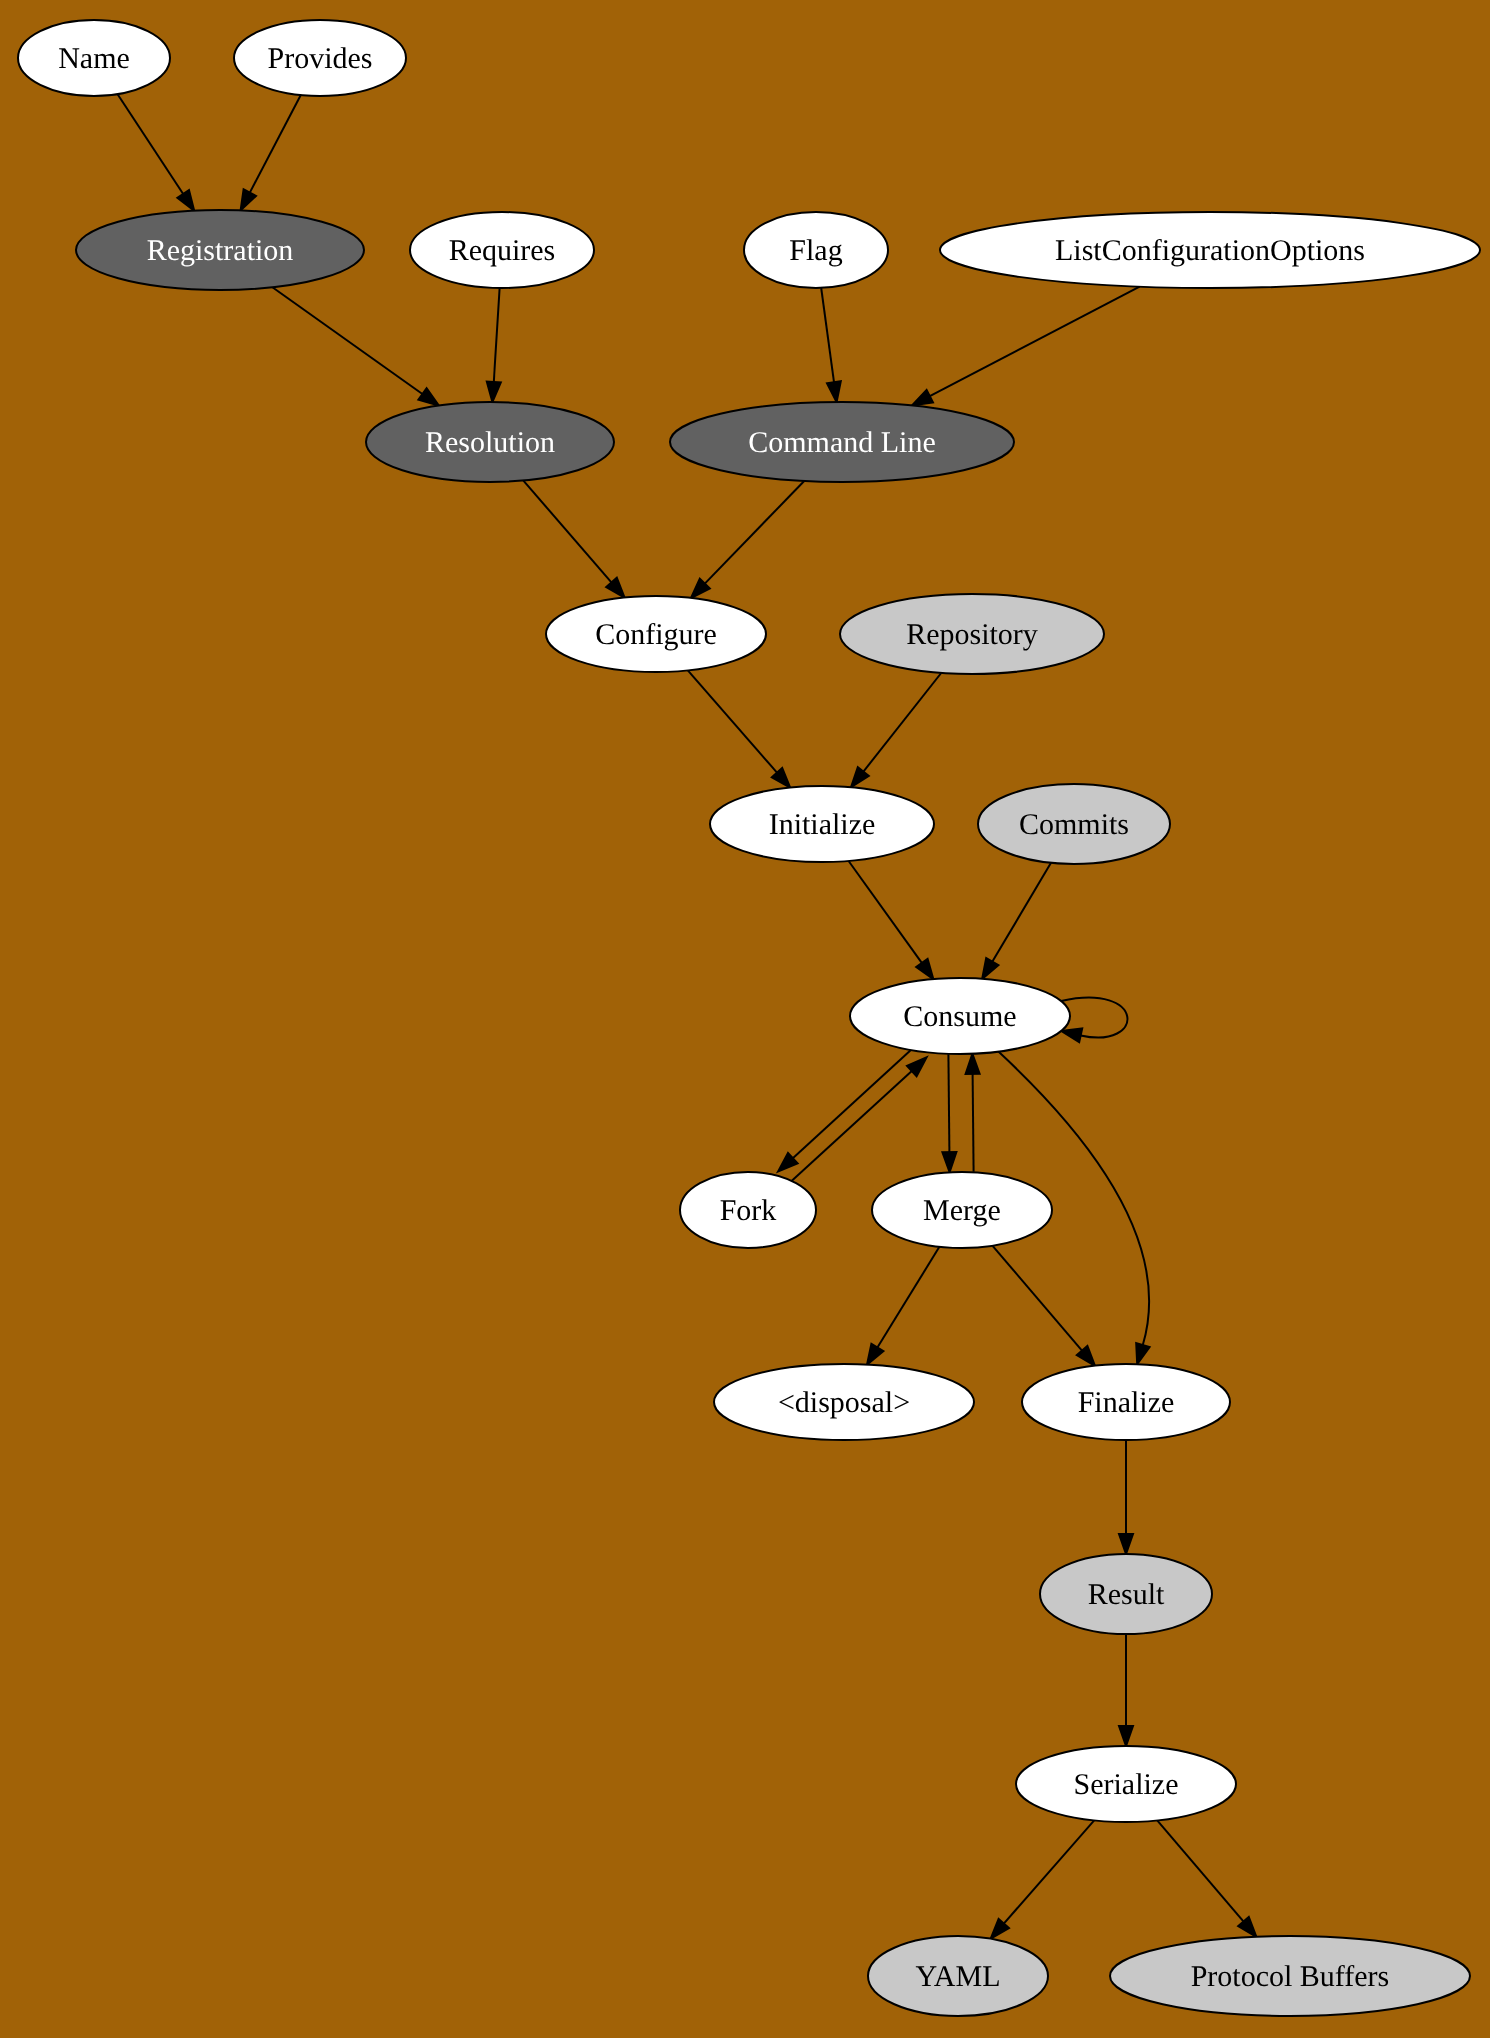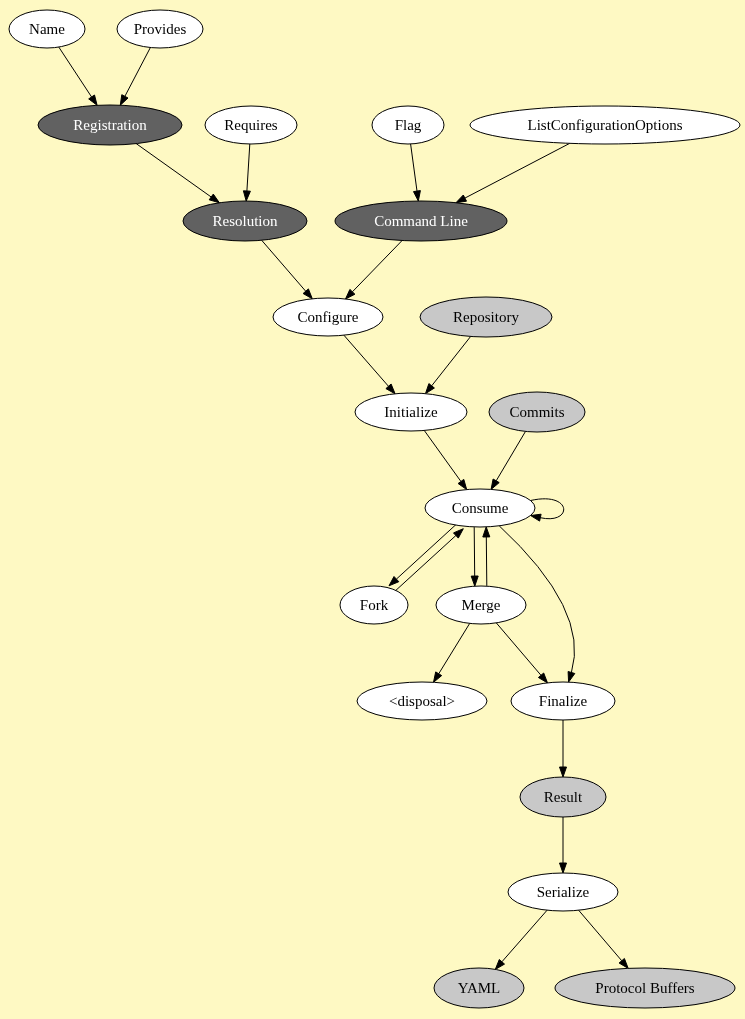--- a/index.html
+++ b/index.html
@@ -4,21 +4,21 @@
 <style>
   html, body {
     margin: 0;
     padding: 0;
     background: #ffffff;
   }
   .canvas {
     width: 745px;
     height: 1019px;
     position: relative;
-    background: #fef9c3;
+    background: #a16207;
   }
   svg { display: block; }
   svg text {
     font-family: "Liberation Serif", "DejaVu Serif", serif;
     font-size: 15px;
   }
   svg ellipse { stroke-width: 1px; }
   svg line, svg path { stroke-width: 1px; }
 </style>
 </head>

